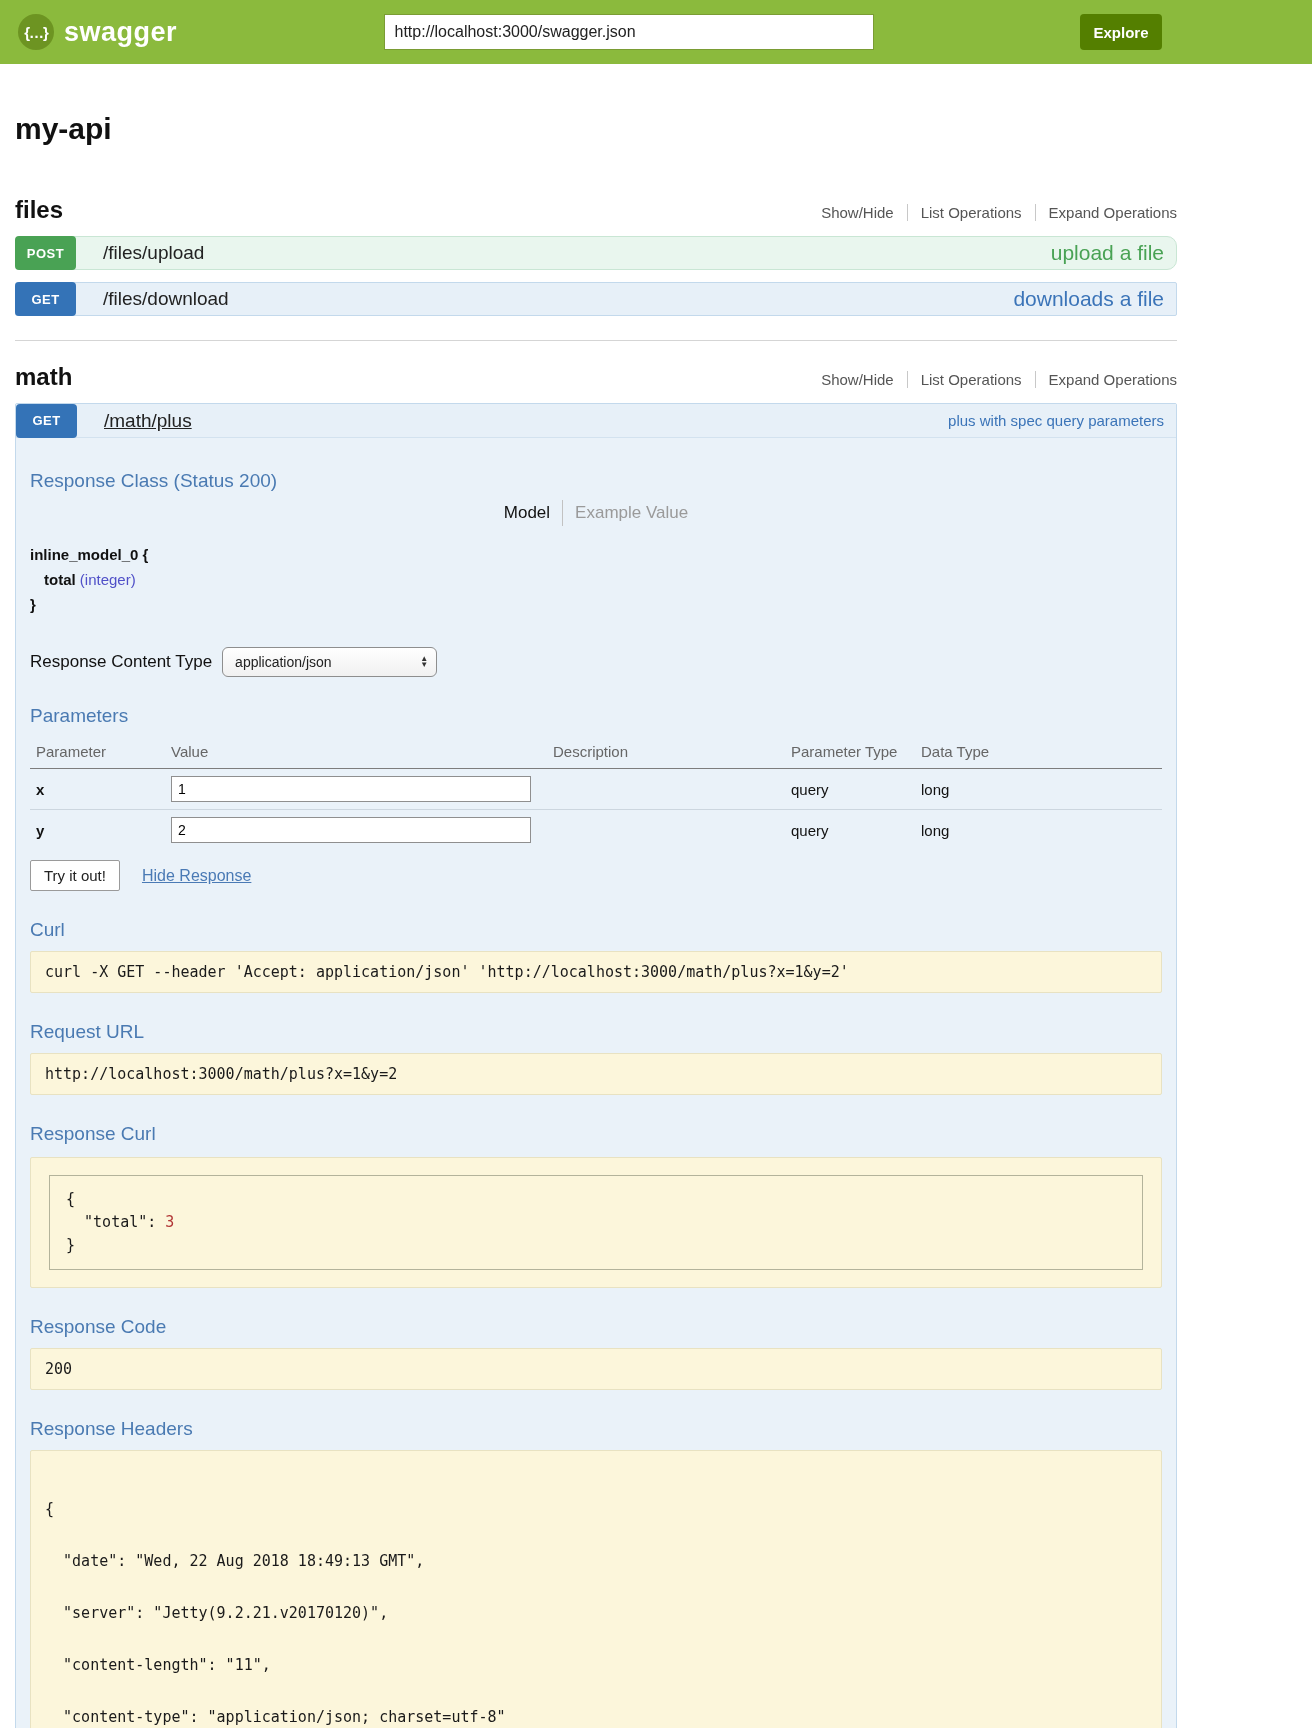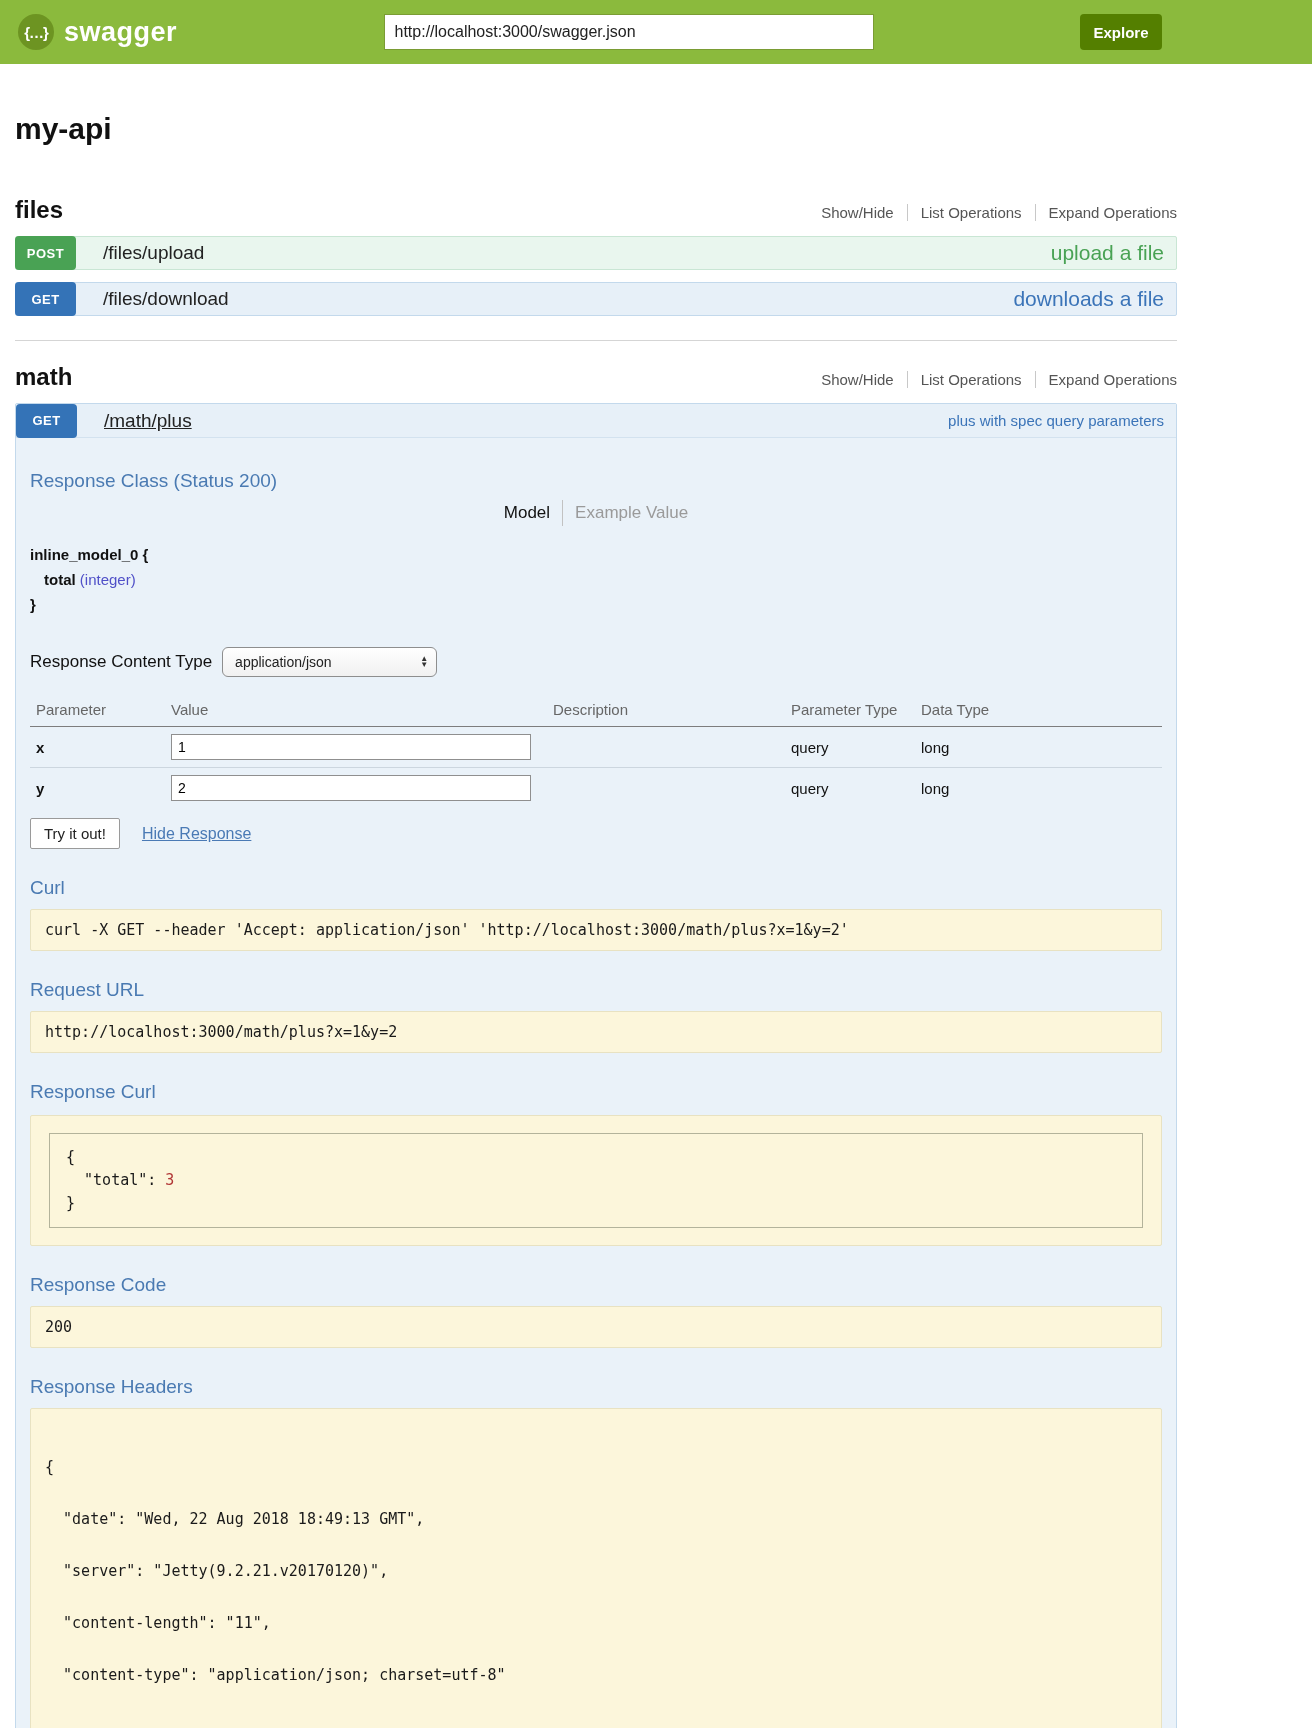--- a/index.html
+++ b/index.html
@@ -54,21 +54,21 @@
     border:1px solid; border-radius:2px;
   }
   .op-row .badge {
     width:61px; height:34px; margin:-1px 0 -1px -1px;
     border-radius:4px; color:#fff;
     font-size:13px; font-weight:bold; letter-spacing:0.5px;
     display:flex; align-items:center; justify-content:center; cursor:pointer;
   }
   .op-row .path { font-size:19px; color:#222; margin-left:27px; text-decoration:none; cursor:pointer; }
   .op-row .summary { margin-left:auto; margin-right:12px; font-size:21px; text-decoration:none; cursor:pointer; }
-  .op-row.post { background:#e9f6ee; border-color:#c9e6d4; }
+  .op-row.post { background:#e9f6ee; border-color:#c9e6d4;border-radius:10px; }
   .op-row.post .badge { background:#49a254; }
   .op-row.post .summary { color:#49a254; }
   .op-row.get { background:#e7f0f8; border-color:#c3d9ec; }
   .op-row.get .badge { background:#3473b7; }
   .op-row.get .summary { color:#3b74b8; }
   
   .op-block { margin-top:12px; border:1px solid #c3d9ec; border-radius:2px; background:#eaf2f9; }
   .op-block .op-head {
     height:34px; background:#e7f0f8; display:flex; align-items:center;
     border-bottom:1px solid #d3e2ef;
@@ -100,21 +100,21 @@
   .select {
     margin-left:10px; width:215px; height:30px;
     border:1px solid #8e8e8e; border-radius:6px;
     background:linear-gradient(#ffffff,#f1f1f1);
     display:flex; align-items:center; padding:0 8px 0 12px;
     font-size:14px; color:#222; cursor:pointer;
   }
   .select .sel-text { flex:1; }
   .updown { display:flex; flex-direction:column; line-height:6px; font-size:8px; color:#333; }
   
-  table.params { width:100%; border-collapse:collapse; margin-top:18px; }
+  table.params { width:100%; border-collapse:collapse; margin-top:10px; }
   table.params th {
     text-align:left; font-weight:400; font-size:15px; color:#666;
     padding:6px 6px 8px 6px; border-bottom:1px solid #7d7d7d;
   }
   table.params td { font-size:15px; color:#111; padding:7px 6px; }
   table.params tr.data-row td { border-bottom:1px solid #ccd6df; }
   table.params tr.data-row:last-child td { border-bottom:none; }
   td.pname { font-weight:bold; }
   .param-input {
     width:360px; height:26px; border:1px solid #8f8f8f; background:#fff;
@@ -219,20 +219,21 @@
           <span class="rct-label">Response Content Type</span>
           <div class="select">
             <span class="sel-text">application/json</span>
             <span class="updown">
                 <span>▲</span>
                 <span>▼</span>
               </span>
           </div>
         </div>
 
+        <h4 class="blue">Parameters</h4>
 
         <table class="params">
           <colgroup>
               <col class="c1">
               <col class="c2">
               <col class="c3">
               <col class="c4">
               <col class="c5">
             </colgroup>
           <thead>

